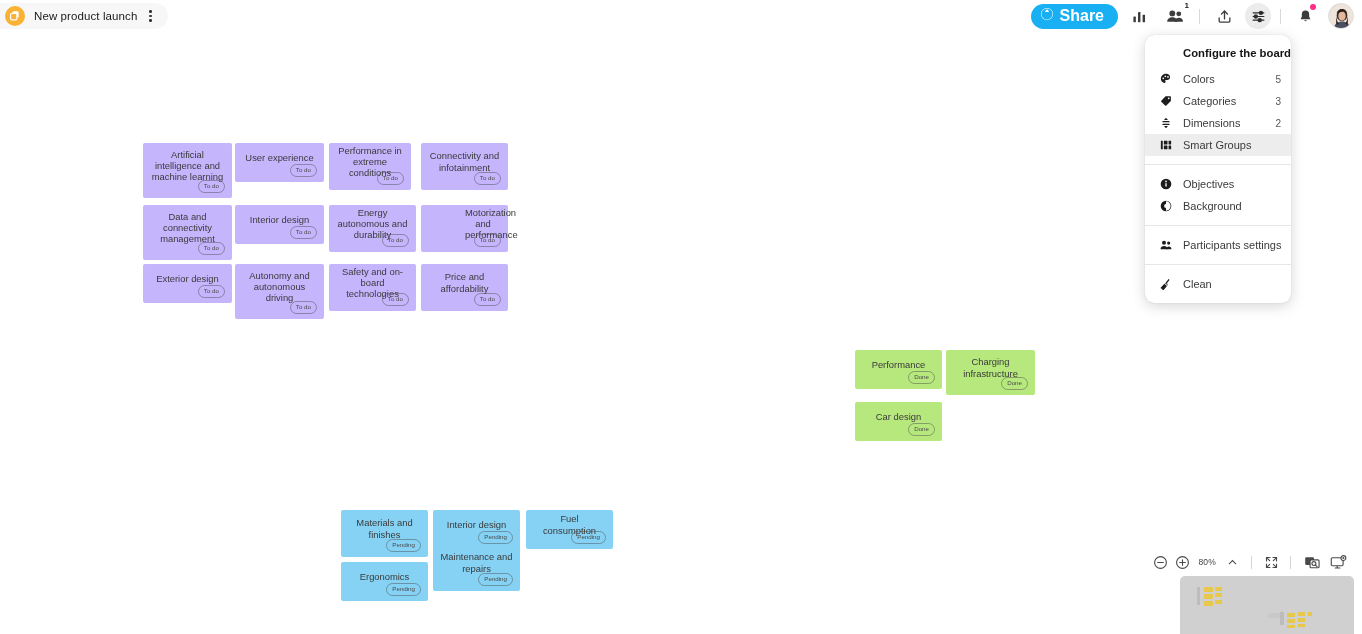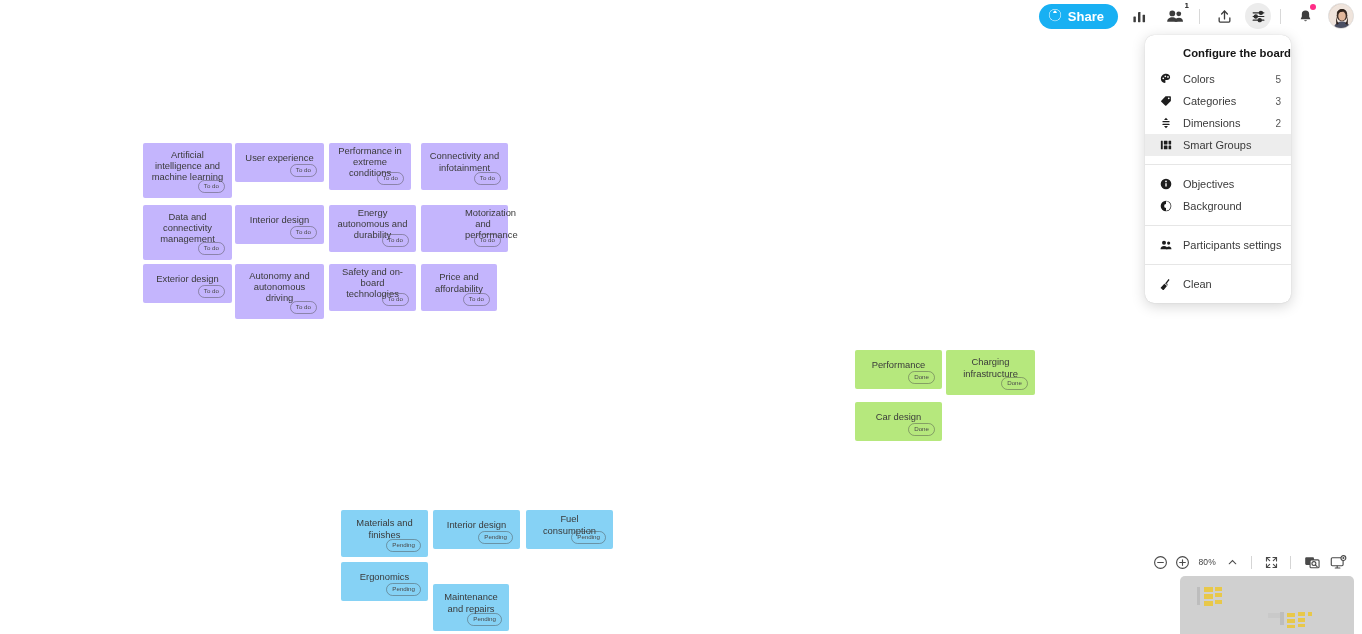--- a/index.html
+++ b/index.html
@@ -39,21 +39,21 @@
 
   .topbar-right {
     position:absolute; right: 8px; top: 3px;
     display:flex; align-items:center; gap: 0px; height: 26px;
   }
   .share-btn {
     display:flex; align-items:center; gap:6px;
     background:#18b0f3; color:#fff;
     border-radius: 14px; height: 25px;
     padding: 0 14px 0 9px;
-    font-size: 13px; font-weight: bold; cursor:pointer;
+    font-size: 16px; font-weight: bold; cursor:pointer;
     border: none;
   }
   .tb-icon {
     width: 30px; height: 26px;
     display:flex; align-items:center; justify-content:center;
     cursor:pointer; position:relative; color:#3c3c3c;
     margin-left: 6px;
   }
   .tb-icon.active { background:#ececec; border-radius:50%; width:26px; }
   .tb-sep { width:1px; height:15px; background:#d8d8d8; margin: 0 3px 0 9px; }
@@ -145,20 +145,34 @@
     border-radius: 5px 5px 0 0;
     overflow:hidden;
   }
   .mm-dot { position:absolute; }
 </style>
 </head>
 <body>
 
 <div id="app">
 
+  <div class="topbar-left">
+    <div class="board-logo">
+      <svg width="12" height="12" viewBox="0 0 12 12">
+        <rect x="3.4" y="1.3" width="6.3" height="6.3" rx="1.1" fill="#ffffff"></rect>
+        <rect x="1.6" y="3.5" width="6.3" height="6.3" rx="1.1" fill="#f9b233" stroke="#ffffff" stroke-width="1.2"></rect>
+      </svg>
+    </div>
+    <span class="board-title">New product launch</span>
+    <span class="kebab">
+        <i></i>
+        <i></i>
+        <i></i>
+      </span>
+  </div>
 
   <div class="topbar-right">
 
     <button class="share-btn">
       <span>
         <svg width="14" height="14" viewBox="0 0 16 16">
           <circle cx="8" cy="8" r="7" fill="#ffffff"></circle>
           <path d="M8 1.6A6.4 6.4 0 1 0 8 14.4 6.4 6.4 0 0 0 8 1.6zm0 1.2c.9 0 1.8 1.2 2.2 3H5.8c.4-1.8 1.3-3 2.2-3z" fill="#18b0f3"></path>
           <path d="M2.9 6.9h10.2a6.5 6.5 0 0 1 0 2.2H2.9a6.5 6.5 0 0 1 0-2.2z" fill="#18b0f3"></path>
           <path d="M5.8 11.2h4.4c-.4 1.8-1.3 3-2.2 3s-1.8-1.2-2.2-3z" fill="#18b0f3"></path>
@@ -361,21 +375,21 @@
         <div class="nbadge">To do</div>
       </div>
       <div class="note pink" style="left: 235px; top: 264px; width: 89px; height: 55px;">
         <div class="ntext">Autonomy and autonomous driving</div>
         <div class="nbadge">To do</div>
       </div>
       <div class="note pink" style="left: 329px; top: 264px; width: 87px; height: 47px;">
         <div class="ntext">Safety and on-board technologies</div>
         <div class="nbadge">To do</div>
       </div>
-      <div class="note pink" style="left: 421px; top: 264px; width: 76px; height: 47px;">
+      <div class="note pink" style="left: 421px; top: 264px; width: 87px; height: 47px;">
         <div class="ntext">Price and affordability</div>
         <div class="nbadge">To do</div>
       </div>
       <div class="note green" style="left: 855px; top: 350px; width: 87px; height: 39px;">
         <div class="ntext">Performance</div>
         <div class="nbadge">Done</div>
       </div>
       <div class="note green" style="left: 946px; top: 350px; width: 89px; height: 45px;">
         <div class="ntext">Charging infrastructure</div>
         <div class="nbadge">Done</div>
@@ -393,21 +407,21 @@
         <div class="nbadge">Pending</div>
       </div>
       <div class="note blue" style="left: 526px; top: 510px; width: 87px; height: 39px;">
         <div class="ntext">Fuel consumption</div>
         <div class="nbadge">Pending</div>
       </div>
       <div class="note blue" style="left: 341px; top: 562px; width: 87px; height: 39px;">
         <div class="ntext">Ergonomics</div>
         <div class="nbadge">Pending</div>
       </div>
-      <div class="note blue" style="left: 433px; top: 584px; width: 76px; height: 47px;">
+      <div class="note blue" style="left: 433px; top: 544px; width: 87px; height: 47px;">
         <div class="ntext">Maintenance and repairs</div>
         <div class="nbadge">Pending</div>
       </div>
     </div>
 
   <div class="zoombar">
     <span class="zb-btn">
       <svg width="15" height="15" viewBox="0 0 16 16" fill="none" stroke="#4a4a4a" stroke-width="1.2">
         <circle cx="8" cy="8" r="6.3"></circle>
           <path d="M5 8h6" stroke-linecap="round"></path>

